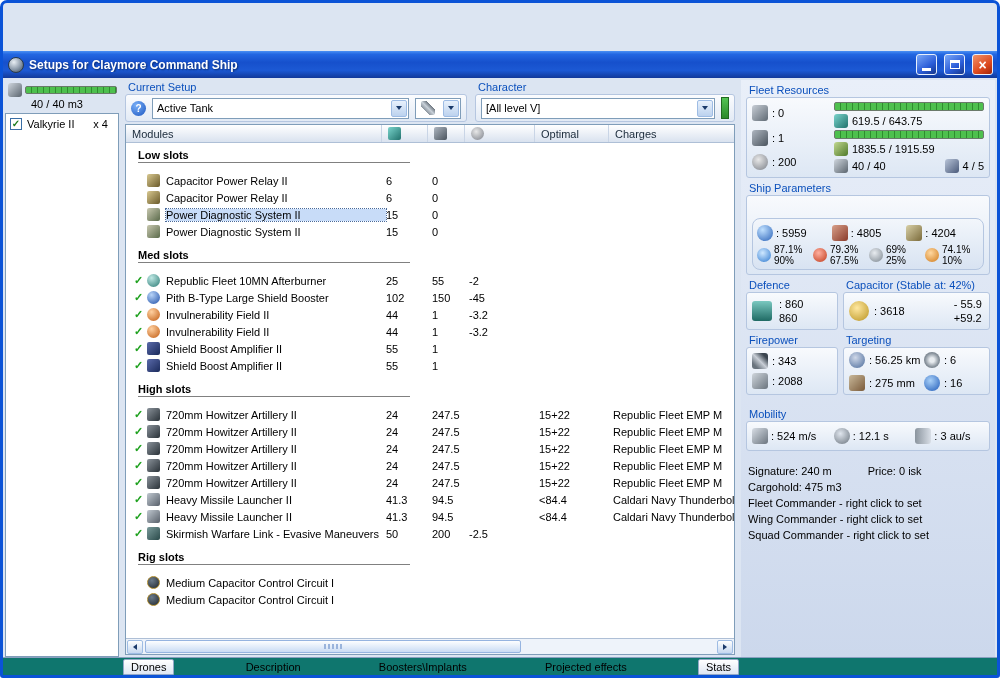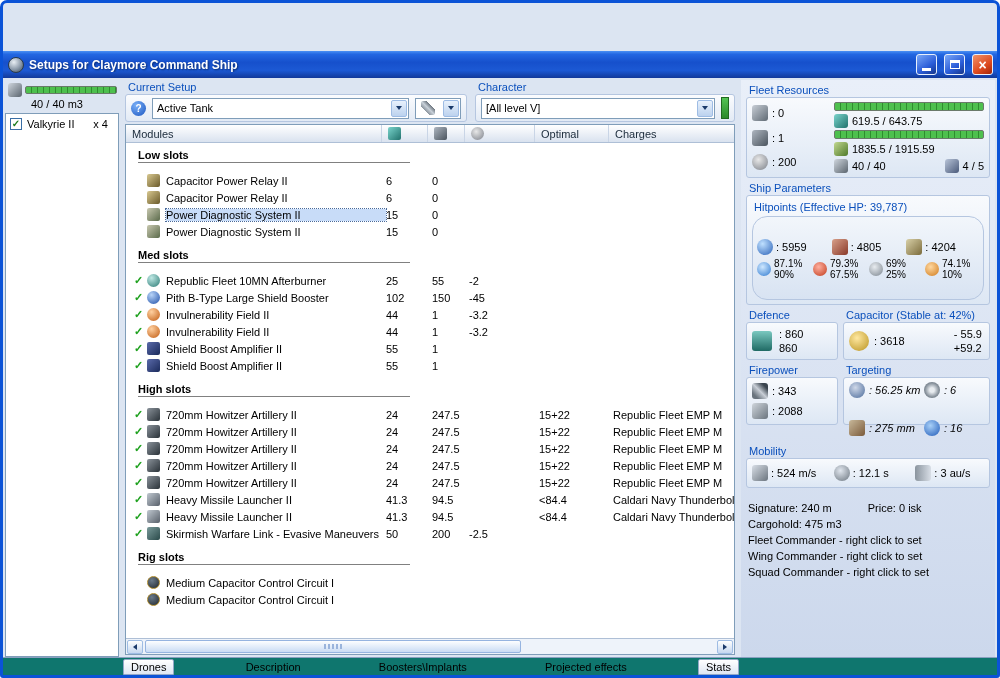--- a/index.html
+++ b/index.html
@@ -137,36 +137,36 @@
   .sr-flex { display:flex; gap:8px; }
   .sr-left { width:74px; display:flex; flex-direction:column; justify-content:space-between; padding:2px 0; }
   .sr-lrow { display:flex; align-items:center; gap:4px; height:18px; }
   .sr-right { flex:1; display:flex; flex-direction:column; gap:2px; }
   .gbar2 { height:9px; border:1px solid #6a7a6a; border-radius:2px;
     background:repeating-linear-gradient(90deg,#4ec04e 0 5px,#2e8e2e 5px 6px); }
   .sr-vrow { display:flex; align-items:center; gap:4px; height:15px; }
   .spacer { flex:1; }
 
   .hp-label { color:#0b50bc; height:14px; line-height:14px; padding-left:2px; }
-  .hp-box { border:1px solid #b5c6e0; border-radius:15px; background:linear-gradient(#f2f6fb,#d8e3f2); padding:19px 4px; margin-top:2px; }
+  .hp-box { border:1px solid #b5c6e0; border-radius:8px; background:linear-gradient(#f2f6fb,#d8e3f2); padding:3px 4px; margin-top:18px; }
   .hp-row { display:flex; align-items:center; gap:2px; height:22px; }
   .hp-cell { display:flex; align-items:center; gap:3px; flex:1; white-space:nowrap; }
   .res-cell { display:flex; align-items:center; gap:3px; flex:1; white-space:nowrap; }
   .res-stack { display:flex; flex-direction:column; line-height:11px; font-size:10px; }
 
   .rp-cols { display:flex; gap:5px; }
   .w92 { width:92px; flex:0 0 92px; display:flex; flex-direction:column; }
   .flex1 { flex:1; display:flex; flex-direction:column;justify-content:center; }
   .stack { display:flex; flex-direction:column; line-height:14px; }
   .defbox { display:flex; align-items:center; gap:7px; height:38px; }
   .capbox { display:flex; align-items:center; gap:5px; height:38px; }
   .capbox .stack { margin-left:auto; padding-right:2px; }
   .fpbox { height:48px; display:flex; flex-direction:column; justify-content:space-between; }
   .tgbox { height:48px; }
-  .tg-grid { display:grid; grid-template-columns:1fr 60px; row-gap:22px;font-style:italic; }
+  .tg-grid { display:grid; grid-template-columns:1fr 60px; row-gap:7px; }
   .tg-cell { display:flex; align-items:center; gap:4px; white-space:nowrap; }
   .mobbox { display:flex; align-items:center; gap:13px; height:30px; }
   .mob-cell { display:flex; align-items:center; gap:3px; flex:1; white-space:nowrap; }
 
   .summary { margin-top:12px; line-height:16px; padding-left:2px; }
   .sumrow { display:flex; gap:36px; }
 
   
   .tabbar { flex:0 0 18px; border-top:1px solid #8aa0c0; display:flex; align-items:center;
     justify-content:space-between; padding:0 258px 0 120px; background:#0f766e; }
@@ -565,21 +565,20 @@
                 <span class="spacer"></span>
                 <span class="icn sm i-slot"></span>
                 <span>4 / 5</span>
               </div>
           </div>
         </div>
       </div>
 
       <div class="glabel" style="margin-top:3px">Ship Parameters</div>
       <div class="gbox2">
-        <div class="hp-label">Hitpoints (Effective HP: 39,787)</div>
         <div class="hp-box">
           <div class="hp-row">
             <div class="hp-cell">
                 <span class="icn i-shield"></span>
                 <span>: 5959</span>
               </div>
             <div class="hp-cell">
                 <span class="icn i-armor"></span>
                 <span>: 4805</span>
               </div>
@@ -677,21 +676,21 @@
                 </div>
               <div class="tg-cell">
                   <span class="icn i-sensor"></span>
                   <span>: 16</span>
                 </div>
             </div>
           </div>
         </div>
       </div>
 
-      <div class="glabel" style="margin-top:19px">Mobility</div>
+      <div class="glabel" style="margin-top:12px">Mobility</div>
       <div class="gbox2 mobbox">
         <div class="mob-cell">
             <span class="icn i-speed"></span>
             <span>: 524 m/s</span>
           </div>
         <div class="mob-cell">
             <span class="icn i-align"></span>
             <span>: 12.1 s</span>
           </div>
         <div class="mob-cell">

